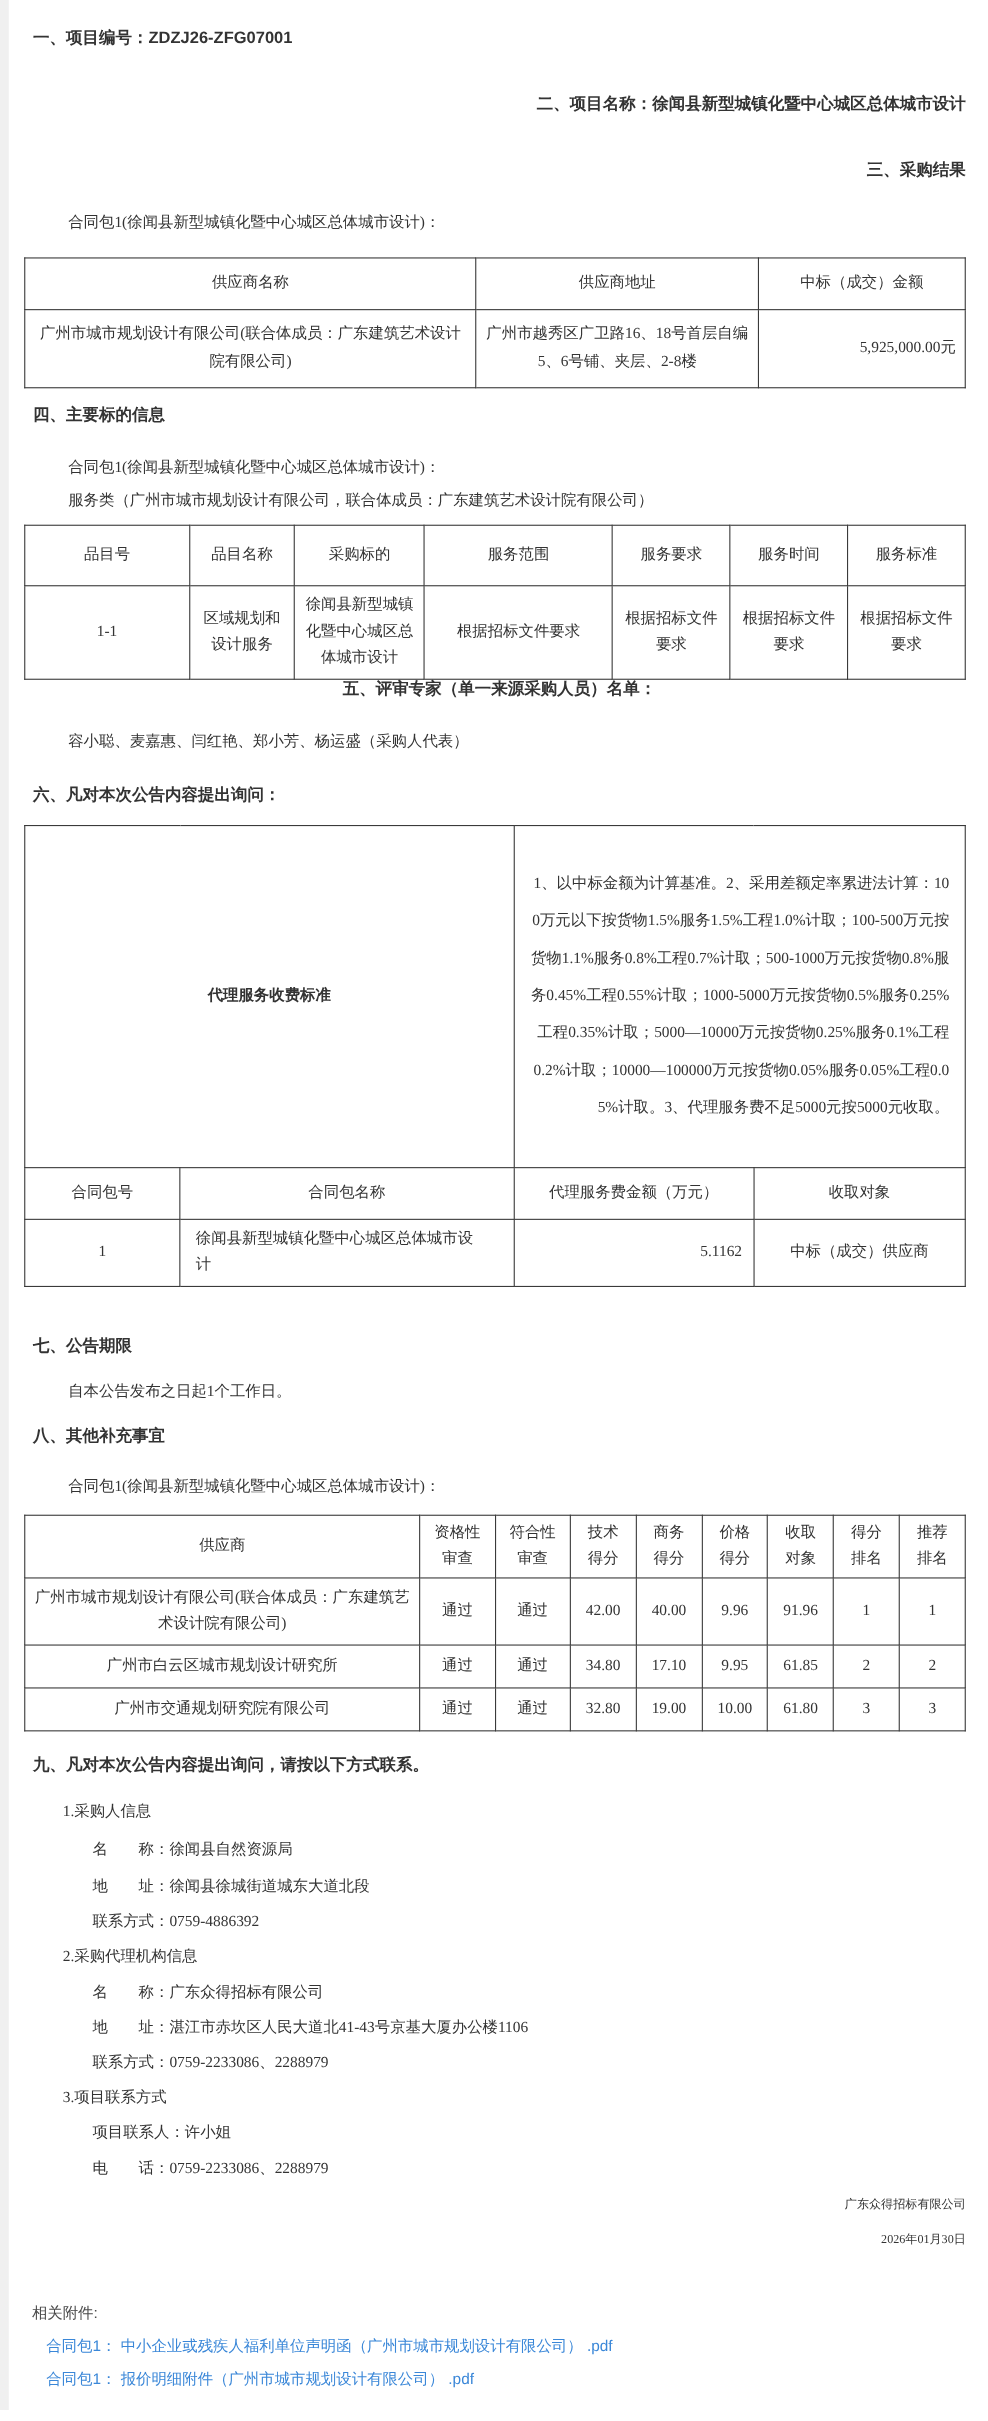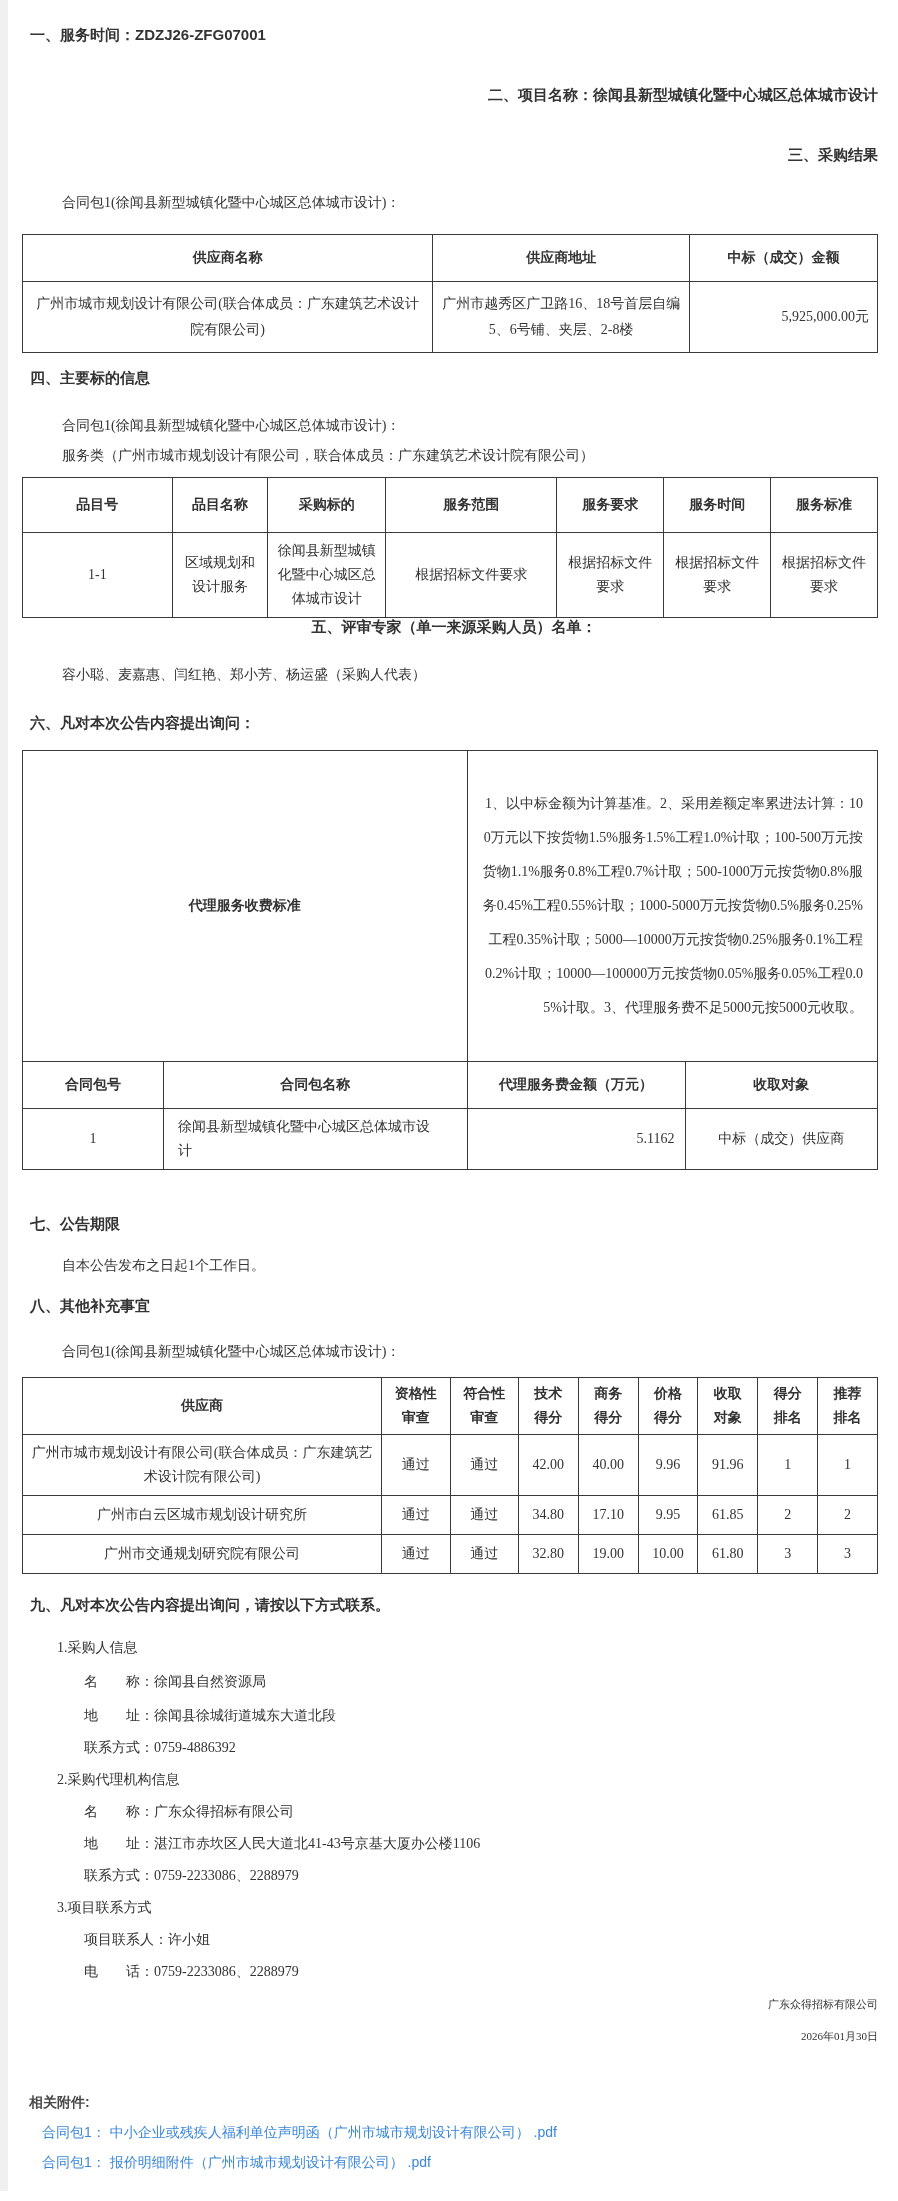--- a/index.html
+++ b/index.html
@@ -58,21 +58,21 @@
   th,td{
     border:1px solid var(--border);
     text-align:center;
     vertical-align:middle;
     font-size:14px;
     color:var(--text);
     padding:6px 8px;
     line-height:26px;
     word-break:break-all;
   }
-  th{font-weight:bold;}
+  th{font-weight:normal;}
   
   .t1 th{height:34px;}
   .t1 td{height:58px;line-height:26px;}
   .t1 .amount{text-align:right;}
   
   .t2 th{height:42px;}
   .t2 td{line-height:24px;padding:6px 6px;}
   
   .t3 .std-label{font-weight:bold;}
   .t3 .std-text{
@@ -99,36 +99,36 @@
     text-align:right;
     padding-right:0px;
     font-size:11px;
     line-height:18px;
   }
   .attach{
     font-family:"Liberation Sans","DejaVu Sans",sans-serif;
     font-size:14px;
     line-height:18px;
   }
-  .attach-label{color:#4a4a4a;margin-left:7px;font-weight:bold;}
+  .attach-label{color:#4a4a4a;margin-left:7px;}
   .attach a{
     color:var(--link);
     text-decoration:none;
     margin-left:20px;
     display:inline-block;
   }
 </style>
 </head>
 <body>
 
 <div class="left-strip"></div>
 
 <div class="page">
 
-  <div class="h">一、服务时间：ZDZJ26-ZFG07001</div>
+  <div class="h">一、项目编号：ZDZJ26-ZFG07001</div>
 
   <div class="h mt42">二、项目名称：徐闻县新型城镇化暨中心城区总体城市设计</div>
 
   <div class="h mt42">三、采购结果</div>
   <div class="p mt30">合同包1(徐闻县新型城镇化暨中心城区总体城市设计)：</div>
 
   <table class="t1 mt22">
     <colgroup>
         <col style="width:48%">
         <col style="width:30%">

